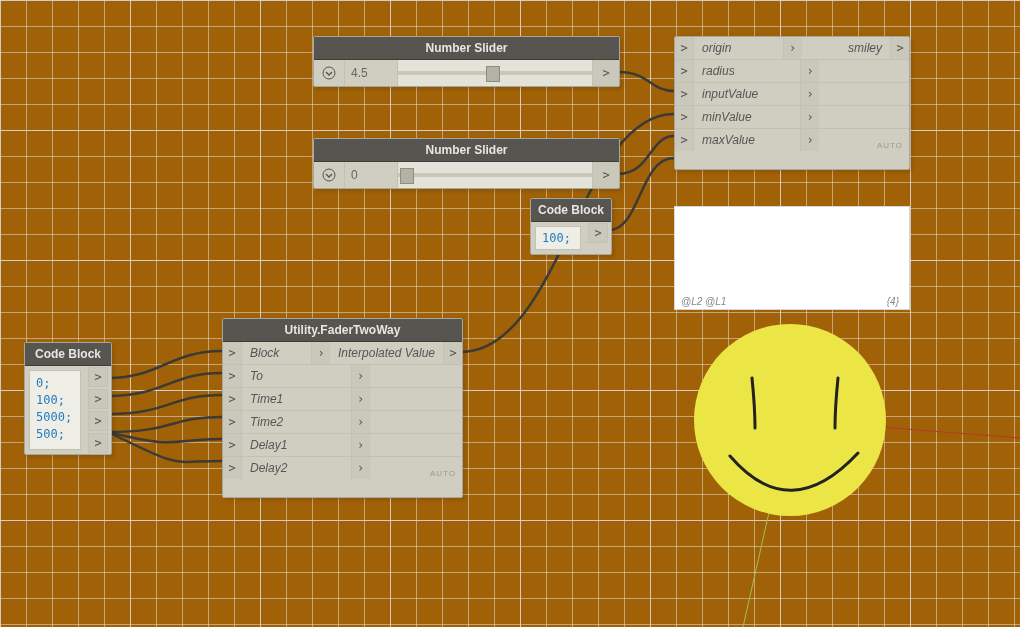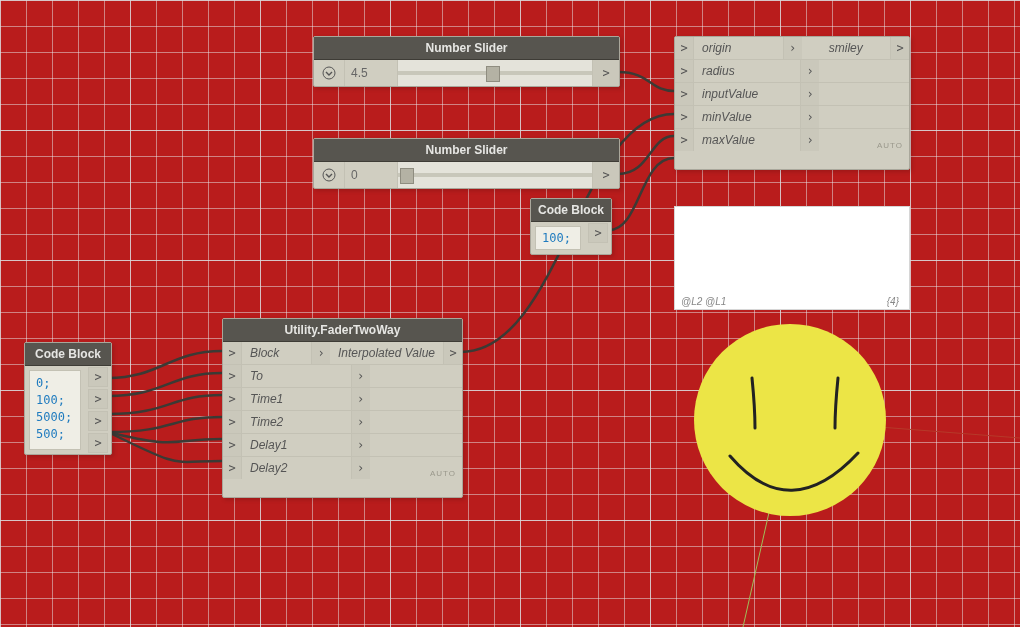--- a/index.html
+++ b/index.html
@@ -1,29 +1,29 @@
 <!DOCTYPE html>
 <html><head>
 <meta charset="utf-8">
 <style>
 html,body{margin:0;padding:0;width:1020px;height:627px;font-family:"Segoe UI",Tahoma,sans-serif;font-size:12px;color:#333;overflow:hidden}
-.canvas{position:relative;width:1020px;height:627px;background:#b91c1c}
+.canvas{position:relative;width:1020px;height:627px;background:#a16207}
 svg.grid{position:absolute;inset:0}
 svg.wires{position:absolute;inset:0;pointer-events:none}
 svg.scene{position:absolute;inset:0;pointer-events:none}
 
 .node{position:absolute;background:#d0cec1;border:1px solid #a9a79b;border-radius:2px;box-shadow:2px 2px 4px rgba(0,0,0,.15)}
 .node .titlebar{background:#57554f;color:#e6e6e3;font-size:12px;line-height:22px;height:22px;text-align:center;font-weight:600;border-bottom:1px solid #3e3c36}
 .node .body{position:relative}
 .row{display:flex;align-items:center;height:22px;border-top:1px solid #c3c1b4}
 .row:first-child{border-top:none}
 .portcell{width:18px;height:22px;display:flex;align-items:center;justify-content:center;font-family:Consolas,monospace;color:#555;background:#cac8bb;border-right:1px solid #c3c1b4}
 .portcell.right{border-right:none;border-left:1px solid #c3c1b4}
 .lbl{flex:1;padding:0 8px;font-style:italic;color:#555;white-space:nowrap}
-.lbl.out{text-align:center}
+.lbl.out{text-align:right}
 .auto{position:absolute;right:6px;bottom:19px;font-size:8px;letter-spacing:1px;color:#9a988c}
 
 .slider .body{display:flex;align-items:center;height:26px}
 .slider .drop{width:30px;height:26px;display:flex;align-items:center;justify-content:center;border-right:1px solid #c3c1b4}
 .slider .val{width:40px;padding:0 6px;color:#666}
 .slider .track{flex:1;height:26px;position:relative;border-left:1px solid #c3c1b4;border-right:1px solid #c3c1b4;background:#e4e3da}
 .slider .track:before{content:"";position:absolute;left:0;top:11px;height:4px;width:100%;background:#c8c7ba}
 .slider .thumb{position:absolute;top:6px;width:12px;height:14px;background:#b4b2a4;border:1px solid #8f8d80}
 .slider .outp{width:26px;height:26px;display:flex;align-items:center;justify-content:center;font-family:Consolas,monospace;color:#555;background:#cac8bb}
 

